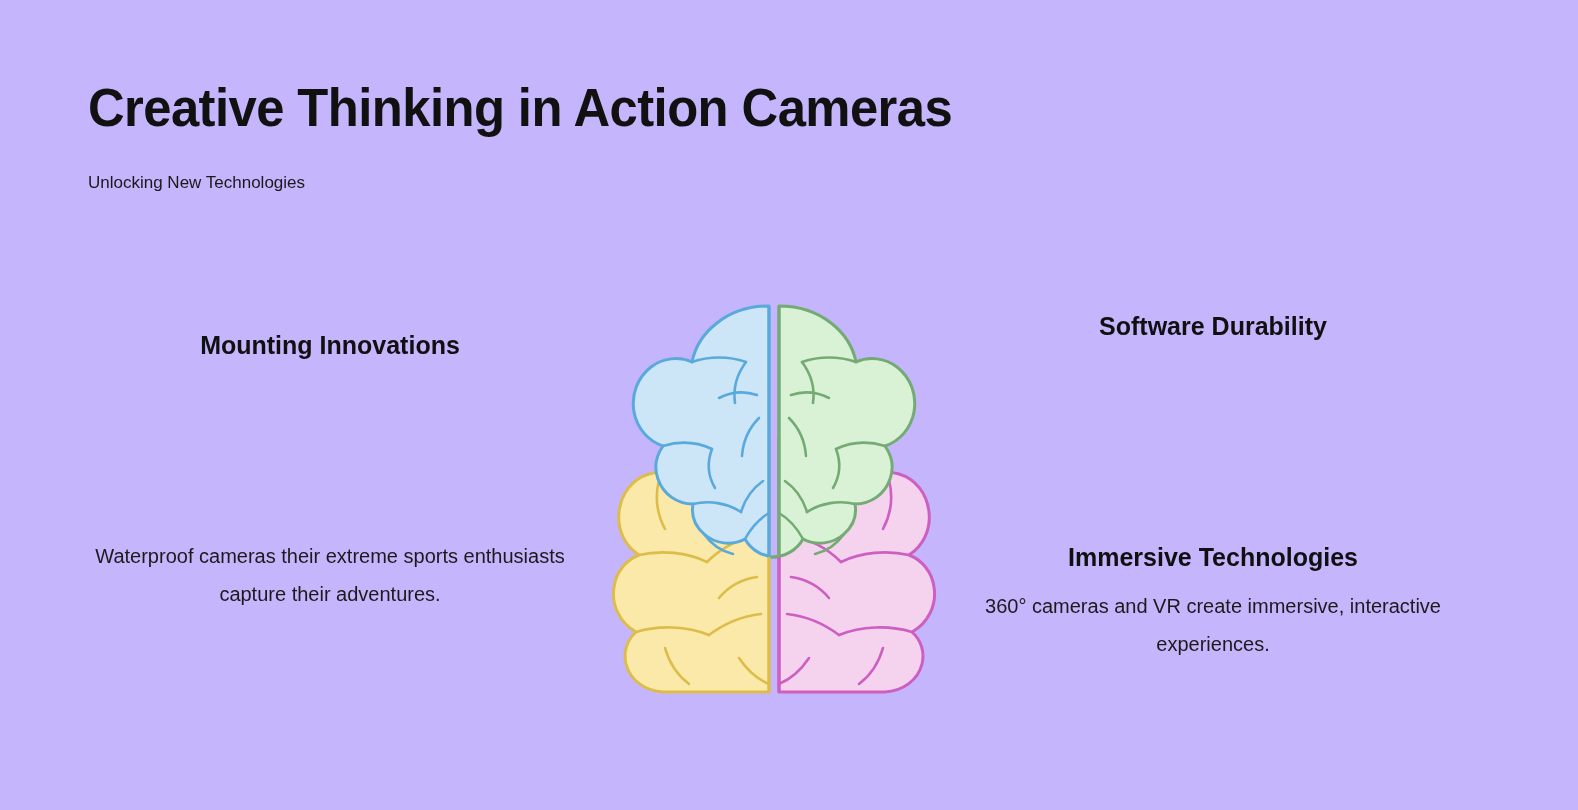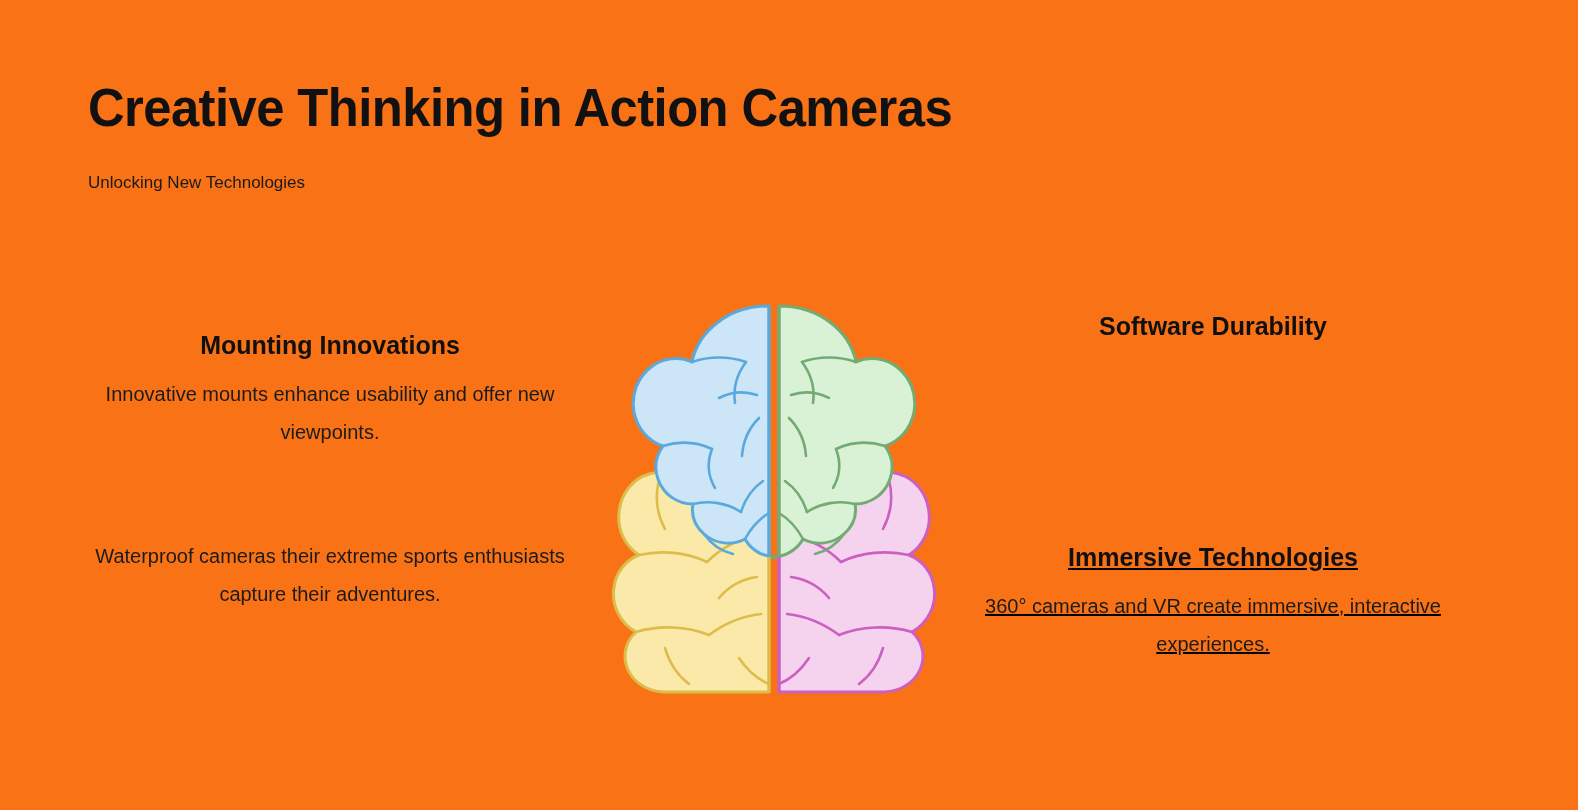--- a/index.html
+++ b/index.html
@@ -9,21 +9,21 @@
     height: 810px;
     background: #ffffff;
     font-family: "Liberation Sans", sans-serif;
     overflow: hidden;
   }
 
   #slide {
     position: relative;
     width: 1578px;
     height: 810px;
-    background: #f97316;
+    background: #c4b5fd;
   }
 
   
   .header {
     position: absolute;
     left: 88px;
     top: 78px;
     width: 1200px;
   }
 
@@ -84,21 +84,21 @@
     font-size: 20px;
     font-weight: 400;
     line-height: 1.88;
     color: #1b1b1b;
   }
 
   
   .f-mounting   { top: 42px;  }
   .f-durability { top: 235px; }
   .f-software   { top: 23px;  }
-  .f-immersive  { top: 254px; text-decoration: underline; }
+  .f-immersive  { top: 254px; }
 
   
   .brain-wrap {
     position: absolute;
     left: 599px;
     top: 298px;
     width: 350px;
     height: 400px;
   }
   .brain-wrap svg { display: block; width: 350px; height: 400px; }
@@ -112,21 +112,20 @@
     <div class="slide-title">Creative Thinking in Action Cameras</div>
     <div class="slide-subtitle">Unlocking New Technologies</div>
   </div>
 
   <div class="content">
 
     <div class="col col-left">
 
       <div class="feature f-mounting">
         <div class="feature-title">Mounting Innovations</div>
-        <div class="feature-desc">Innovative mounts enhance usability and offer new viewpoints.</div>
       </div>
 
       <div class="feature f-durability">
         <div class="feature-desc">Waterproof cameras their extreme sports enthusiasts capture their adventures.</div>
       </div>
 
     </div>
 
     <div class="col col-right">
 

